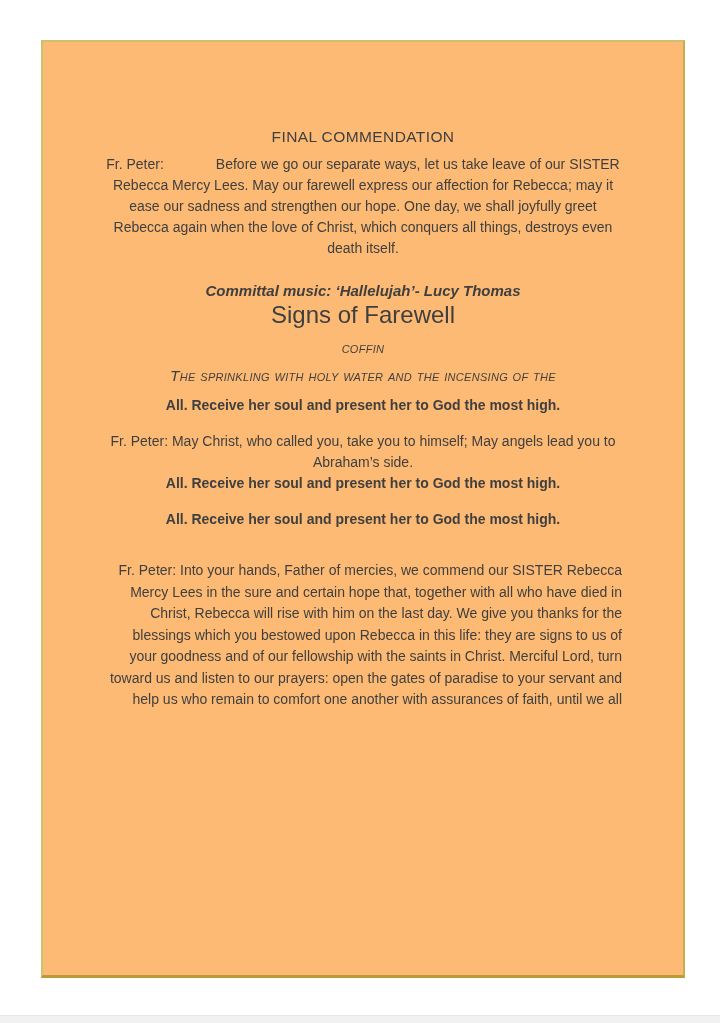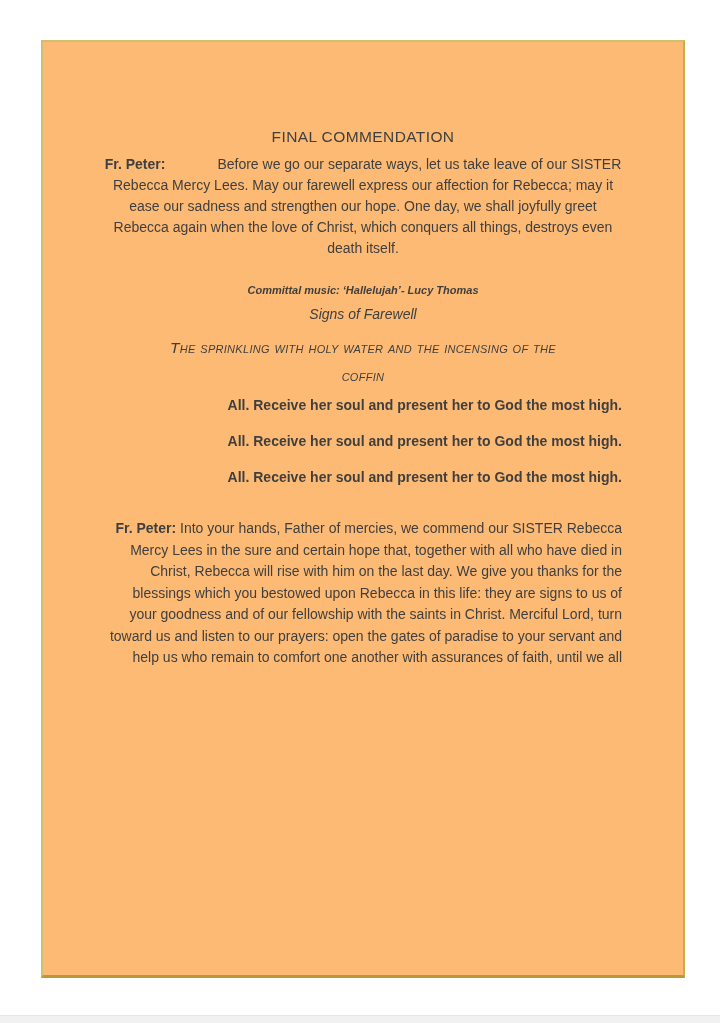--- a/index.html
+++ b/index.html
@@ -36,56 +36,54 @@
     font-size: 14px;
     line-height: 21px;
   }
   .section-title {
     font-size: 15.5px;
     font-weight: 400;
     letter-spacing: 0.4px;
     margin: 0 0 7px 0;
   }
   .speaker {
-    font-weight: 700;
+    font-weight: 400;
   }
   .opening-para {
     margin: 0 0 14px 0;
   }
   .tab-spacer {
     display: inline-block;
     width: 52px;
   }
   .music-line {
     font-weight: 700;
     font-style: italic;
-    font-size: 11px;
+    font-size: 15px;
     margin: 21px 0 3px 0;
   }
   .signs-heading {
-    font-size: 14px;
+    font-size: 24px;
     font-weight: 400;
     margin: 3px 0 9px 0;
-    font-style: italic;
   }
   .rite-heading {
     font-style: italic;
     font-variant: small-caps;
     font-size: 15.5px;
     line-height: 28px;
     letter-spacing: 0.3px;
     margin: 0 0 5px 0;
   }
   .versicle {
     margin: 0;
   }
   .response {
     font-weight: 700;
     margin: 0 0 15px 0;
-    text-align: right;
   }
   .commendation-para {
     margin: 30px 0 0 0;
     line-height: 21.5px;
     text-align: right;
   }
   .page-gap {
     position: absolute;
     left: 0;
     bottom: 0;
@@ -103,26 +101,27 @@
 
     <h1 class="section-title">FINAL COMMENDATION</h1>
 
     <p class="opening-para"><span class="speaker">Fr. Peter:</span><span class="tab-spacer"></span><span>Before we go our separate ways, let us take leave of our SISTER Rebecca Mercy Lees. May our farewell express our affection for Rebecca; may it ease our sadness and strengthen our hope. One day, we shall joyfully greet Rebecca again when the love of Christ, which conquers all things, destroys even death itself.</span></p>
 
     <p class="music-line">Committal music: ‘Hallelujah’- Lucy Thomas</p>
 
     <h2 class="signs-heading">Signs of Farewell</h2>
 
     <div class="rite-heading">
+      <div>coffin</div>
       <div>The sprinkling with holy water and the incensing of the</div>
-      <div>coffin</div>
     </div>
 
     <p class="response">All. Receive her soul and present her to God the most high.</p>
 
+    <p class="versicle"><span class="speaker">Fr. Peter:</span> <span>May Christ, who called you, take you to himself; May angels lead you to Abraham’s side.</span></p>
     <p class="response">All. Receive her soul and present her to God the most high.</p>
 
     <p class="response">All. Receive her soul and present her to God the most high.</p>
 
     <p class="commendation-para"><span class="speaker">Fr. Peter:</span> <span>Into your hands, Father of mercies, we commend our SISTER Rebecca Mercy Lees in the sure and certain hope that, together with all who have died in Christ, Rebecca will rise with him on the last day.  We give you thanks for the blessings which you bestowed upon Rebecca in this life: they are signs to us of your goodness and of our fellowship with the saints in Christ. Merciful Lord, turn toward us and listen to our prayers: open the gates of paradise to your servant and help us who remain to comfort one another with assurances of faith, until we all</span></p>
 
   </div>
 </div>
 
 <div class="page-gap"></div>

